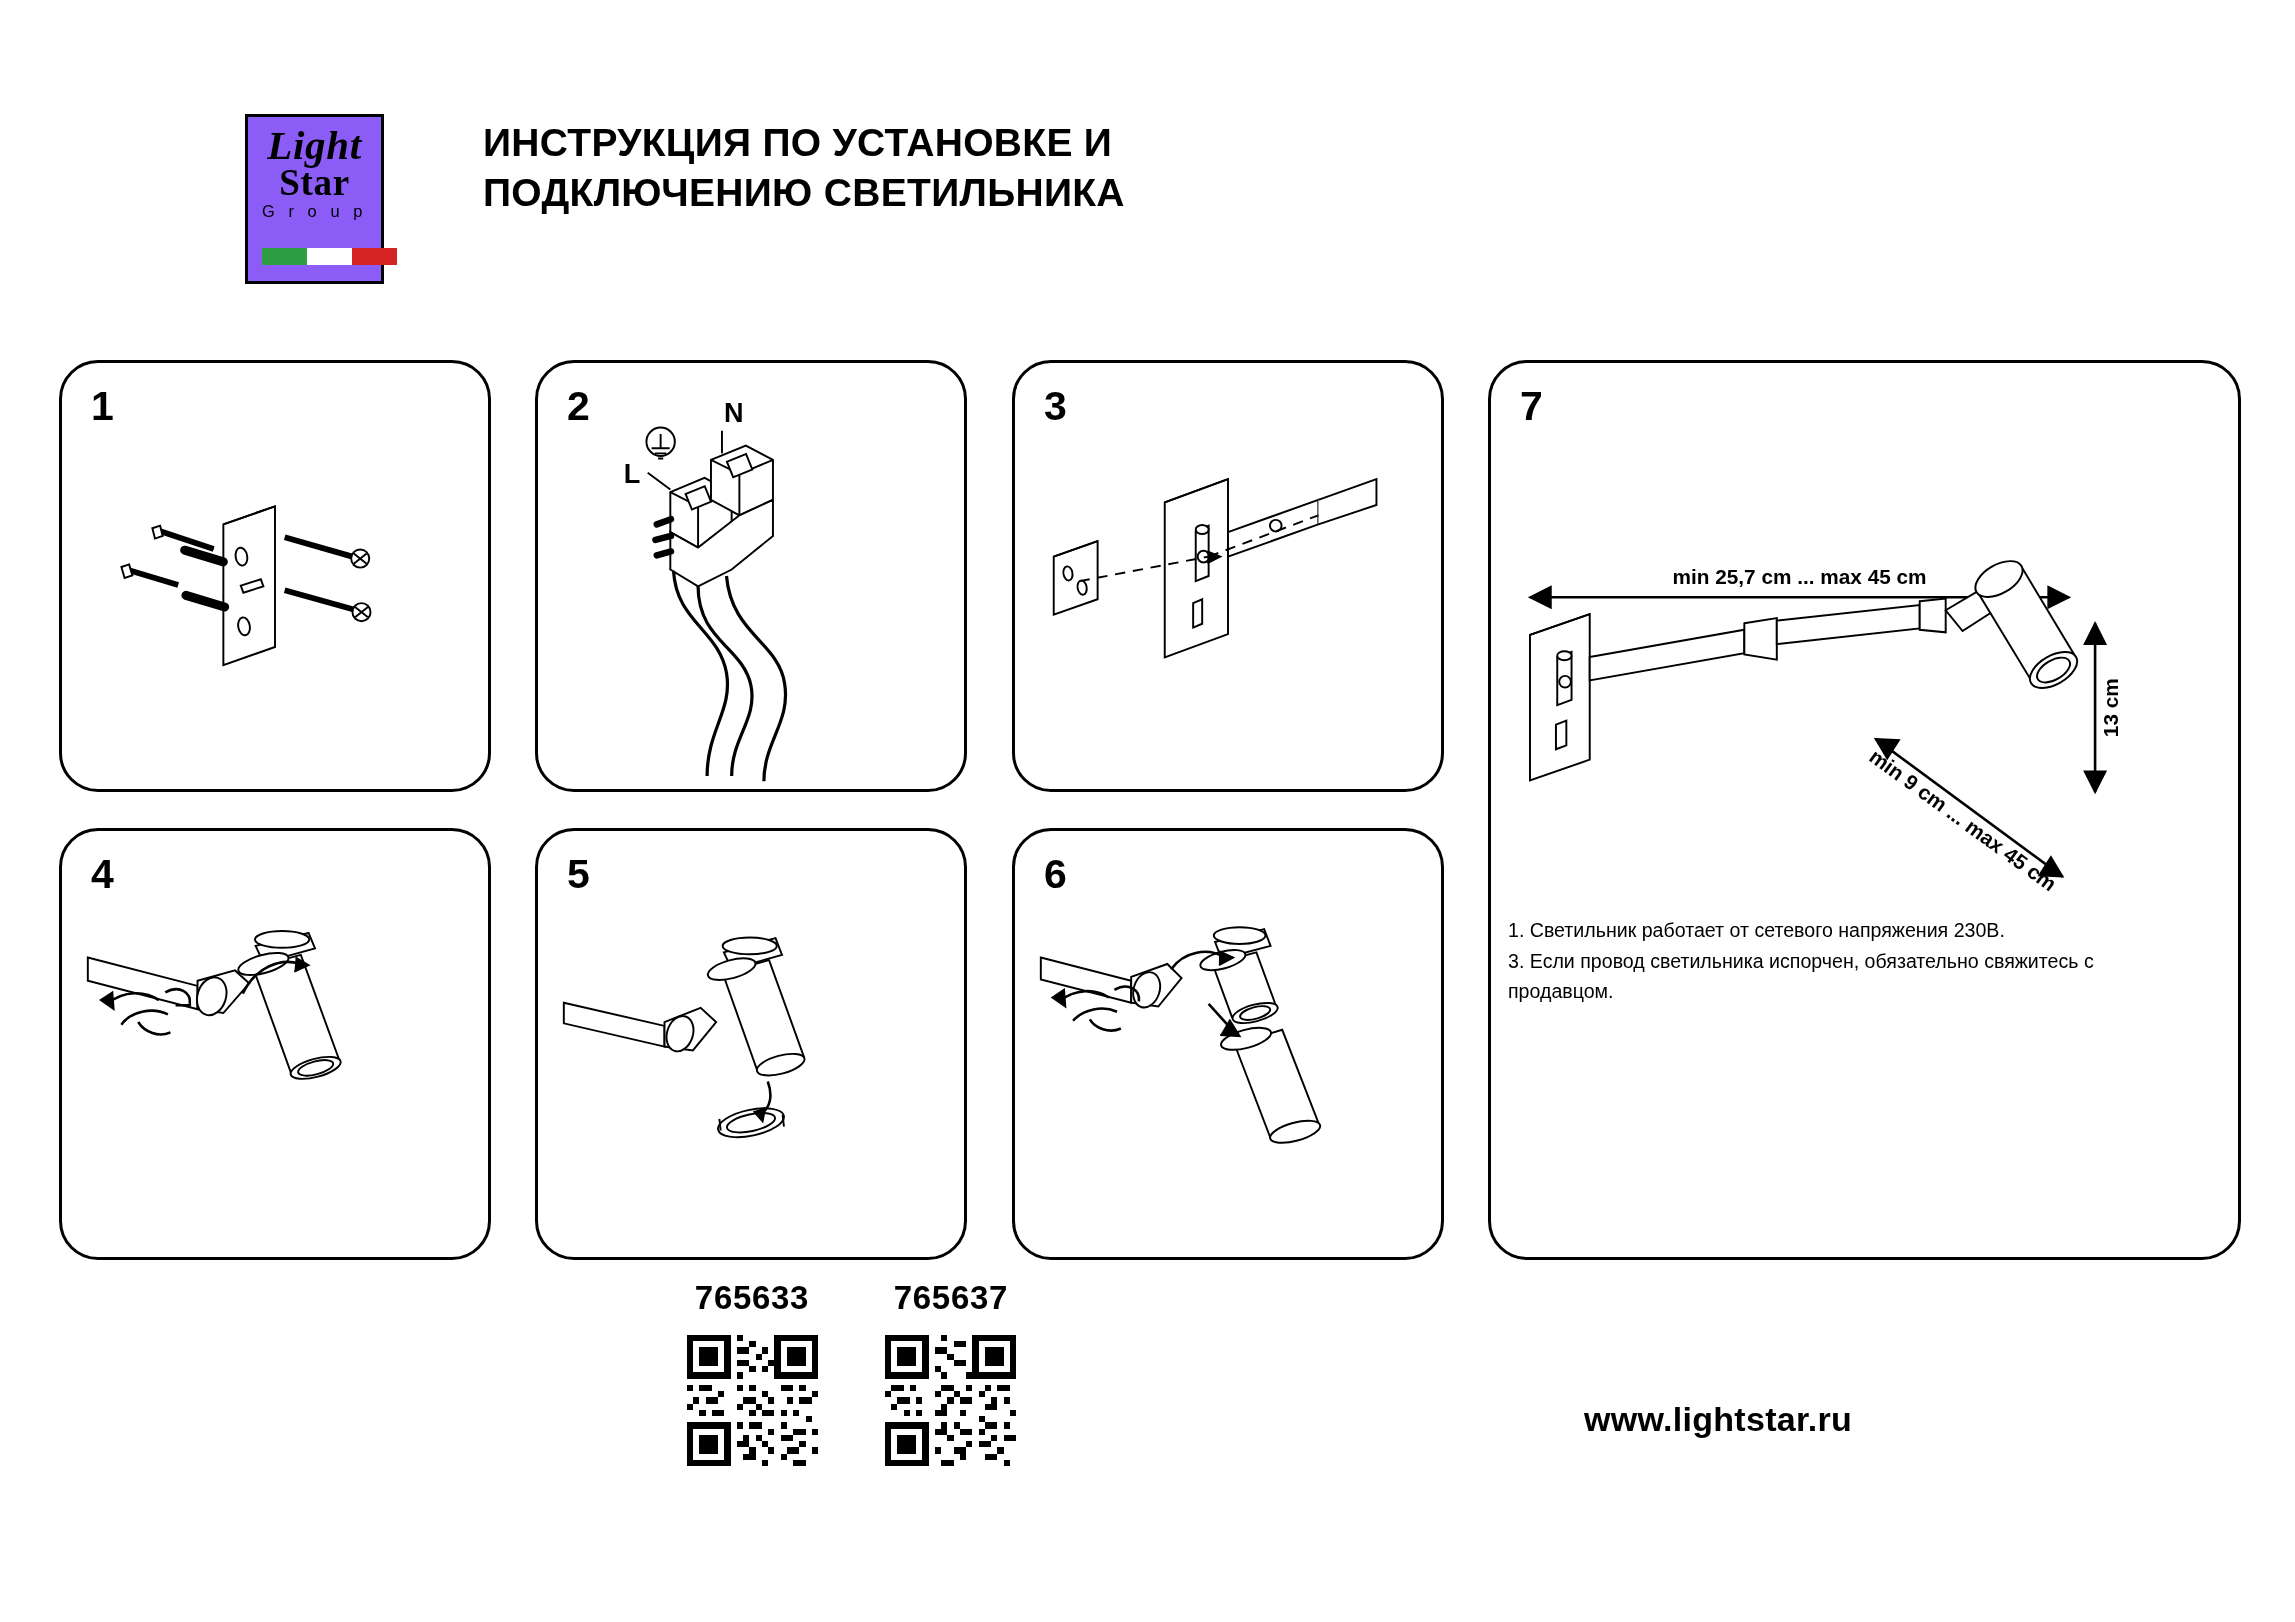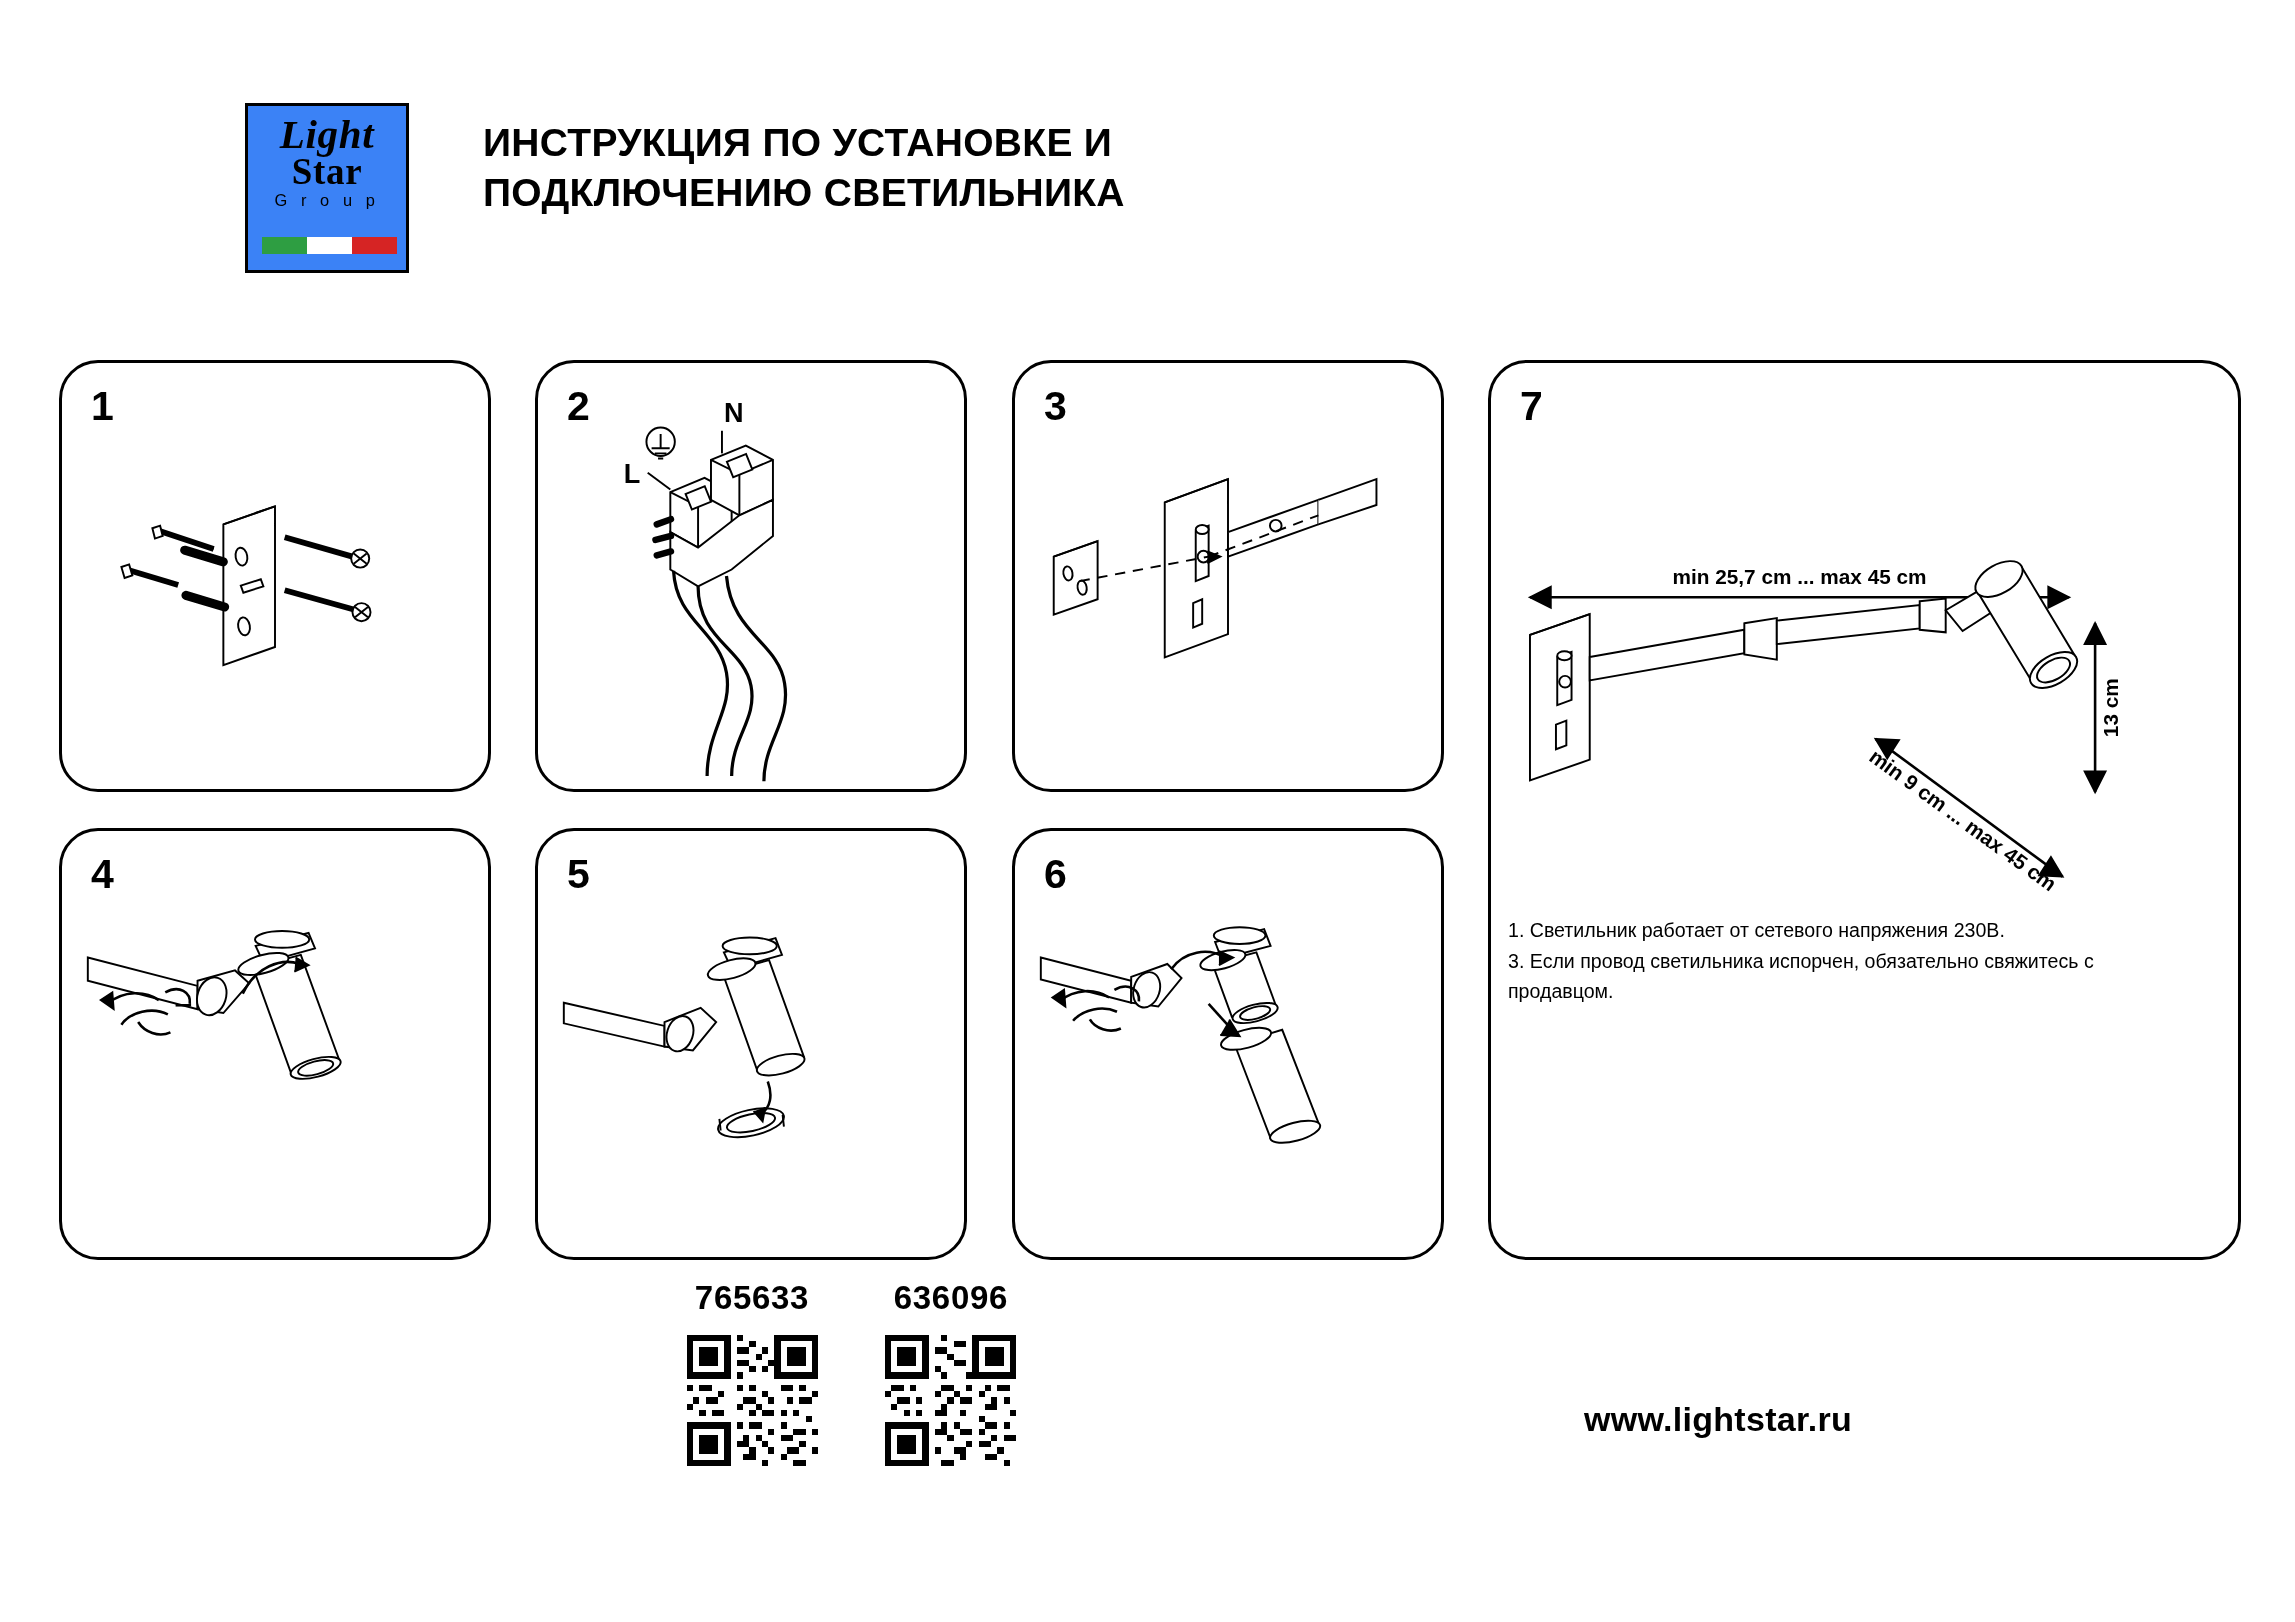--- a/index.html
+++ b/index.html
@@ -17,25 +17,25 @@
   }
 
   
   .header {
     position: absolute;
     left: 0; top: 0;
     width: 2295px; height: 314px;
   }
   .logo-box {
     position: absolute;
-    left: 245px; top: 103px;
-    width: 164px; height: 170px;
+    left: 245px; top: 114px;
+    width: 139px; height: 170px;
     border: 3.3px solid #000;
     box-sizing: border-box;
-    background: #3b82f6;
+    background: #8b5cf6;
   }
   .logo-text {
     position: absolute;
     left: 0; top: 9.2px;
     width: 100%;
     text-align: center;
     font-family: "Liberation Serif", serif;
     font-weight: bold;
     line-height: 0.95;
   }
@@ -476,21 +476,21 @@
           <rect x="16" y="18" width="2" height="1"></rect>
         <rect x="20" y="18" width="1" height="1"></rect>
           <rect x="15" y="19" width="1" height="1"></rect>
         <rect x="17" y="20" width="2" height="1"></rect>
         <rect x="8" y="2" width="1" height="1"></rect>
           <rect x="13" y="4" width="1" height="1"></rect>
       </g>
     </svg>
   </div>
   <div class="code-col">
-    <div class="code-label">636096</div>
+    <div class="code-label">765637</div>
     <svg class="qr" viewBox="0 0 21 21" shape-rendering="crispEdges">
       <rect width="21" height="21" fill="#fff"></rect>
       <g fill="#000">
         <rect x="0" y="0" width="7" height="1"></rect>
           <rect x="0" y="6" width="7" height="1"></rect>
         <rect x="0" y="0" width="1" height="7"></rect>
           <rect x="6" y="0" width="1" height="7"></rect>
         <rect x="2" y="2" width="3" height="3"></rect>
         <rect x="14" y="0" width="7" height="1"></rect>
           <rect x="14" y="6" width="7" height="1"></rect>

